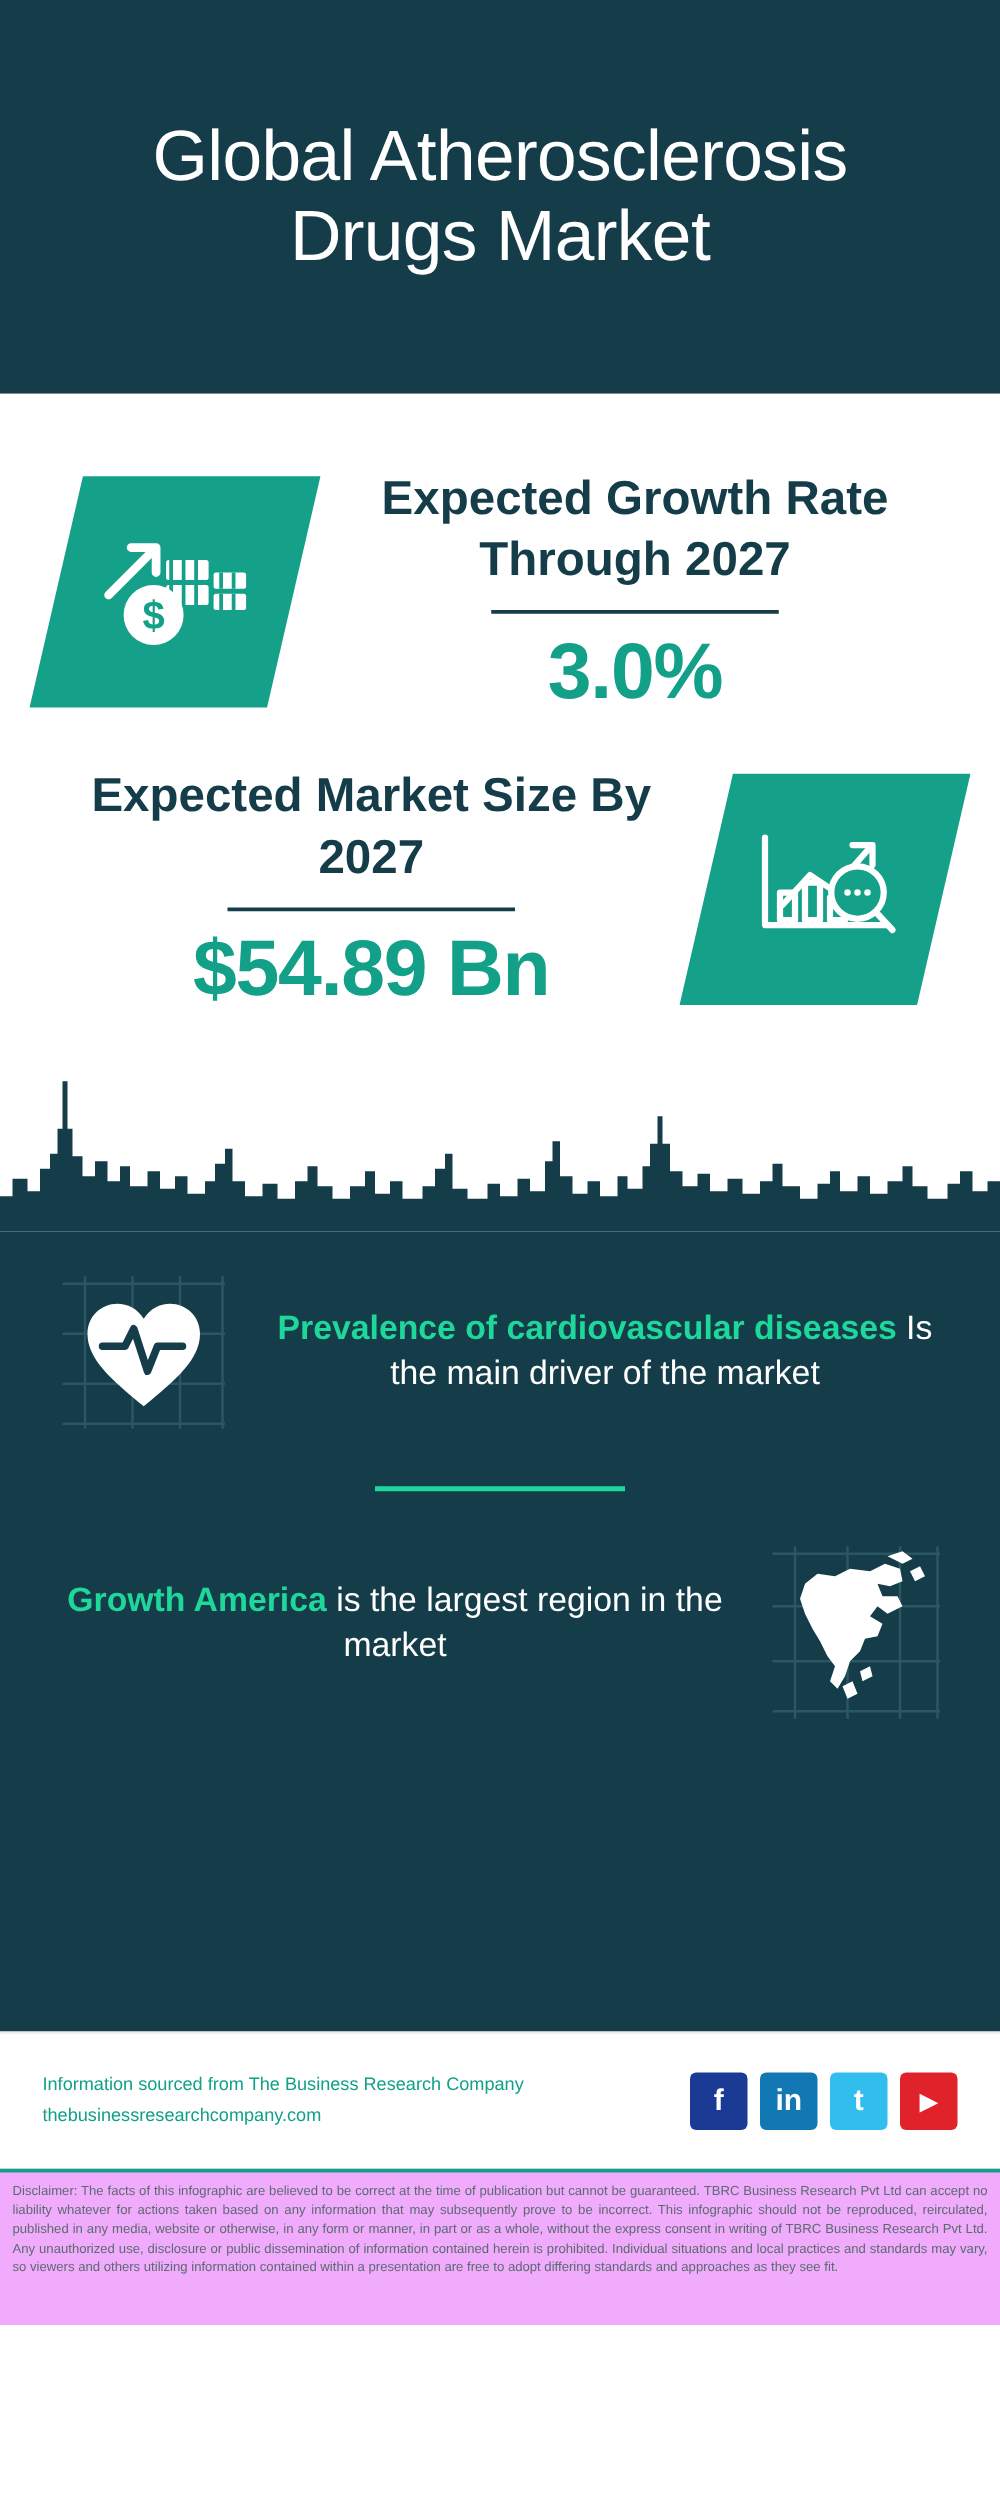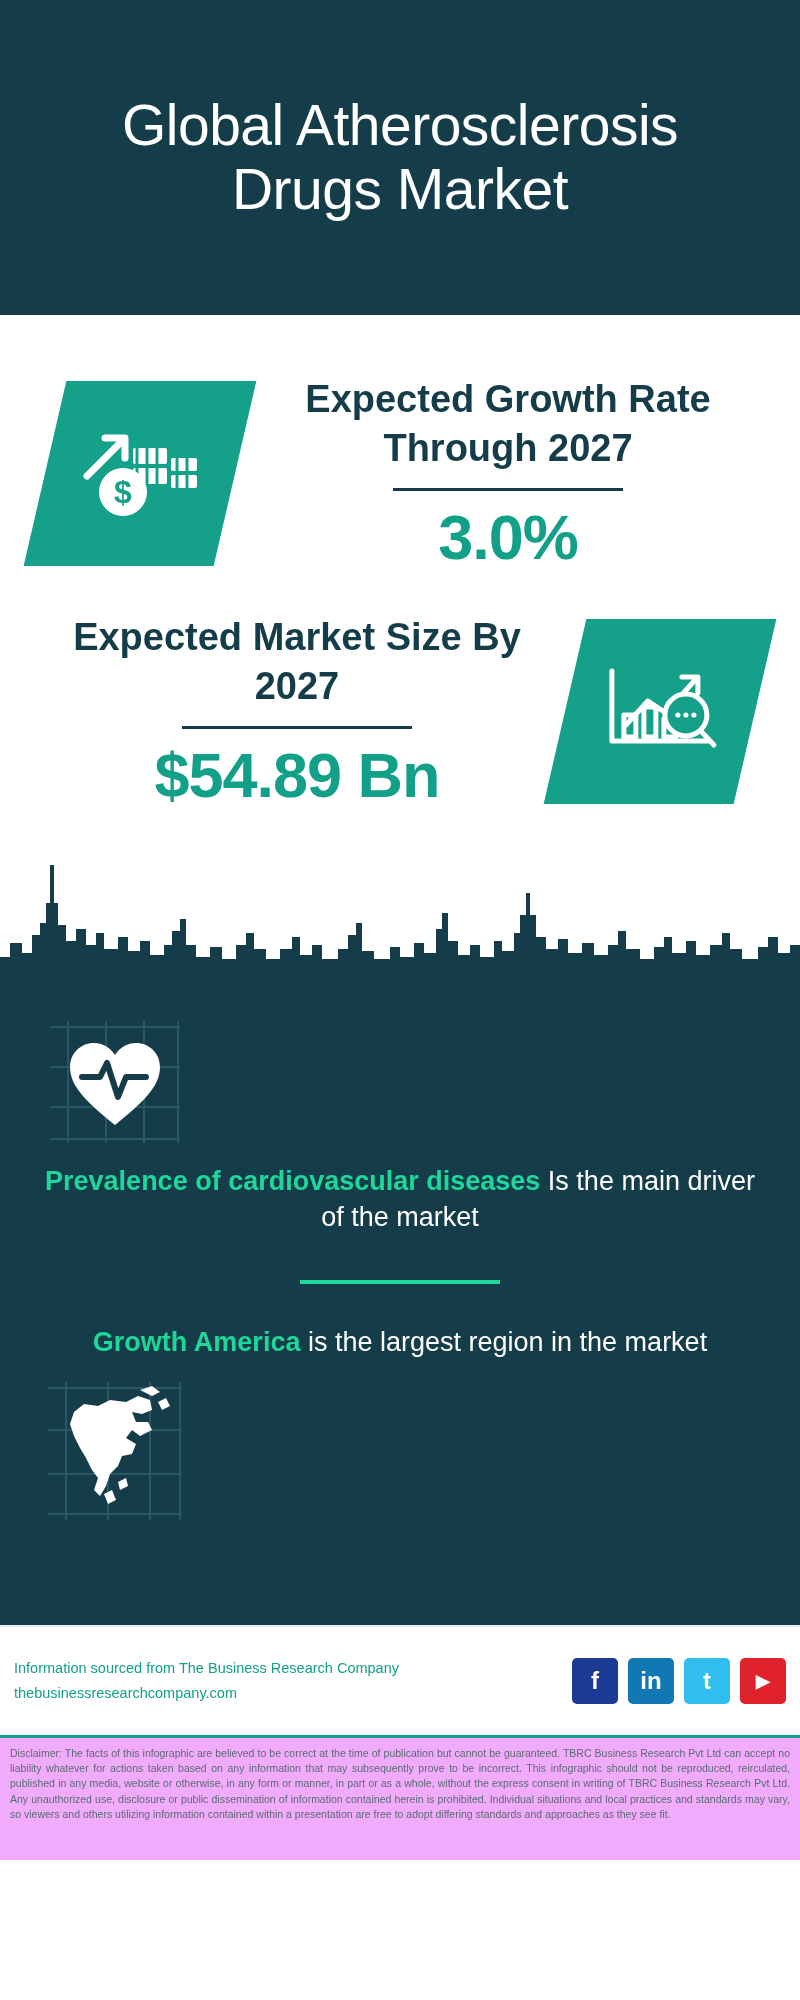--- a/index.html
+++ b/index.html
@@ -65,34 +65,34 @@
   
   .skyline { position: absolute; left: 0; bottom: 0; width: 800px; height: 140px; }
 
   
   .dark-section {
     background: #153d49;
     height: 640px;
     position: relative;
     padding: 30px 0 0 0;
   }
-  .fact-row { display: flex; padding: 0 40px; gap: 18px; flex-direction: column; }
+  .fact-row { display: flex; align-items: center; padding: 0 40px; gap: 18px; }
   .fact-text { color: #ffffff; font-size: 27px; line-height: 1.35; text-align: center; flex: 1; }
   .fact-hl { color: #1ed79b; font-weight: bold; }
   .divider-wrap { display: flex; justify-content: center; padding: 44px 0 40px 0; }
   .divider { width: 200px; height: 4px; background: #1ed79b; }
 
   .icon-box { width: 150px; height: 130px; flex: none; position: relative; }
 
   
   .footer {
     background: #ffffff;
     height: 110px;
     display: flex; align-items: center; justify-content: space-between;
-    padding: 0 14px;
+    padding: 0 34px;
     border-top: 2px solid #e9eef0;
   }
   .footer-left { color: #12a088; font-size: 14.5px; line-height: 1.75; }
   .socials { display: flex; gap: 10px; align-items: center; }
   .social {
     width: 46px; height: 46px; border-radius: 5px;
     display: flex; align-items: center; justify-content: center;
     color: #fff; font-weight: bold; font-size: 24px;
   }
   .s-fb { background: #1b3a93; }

